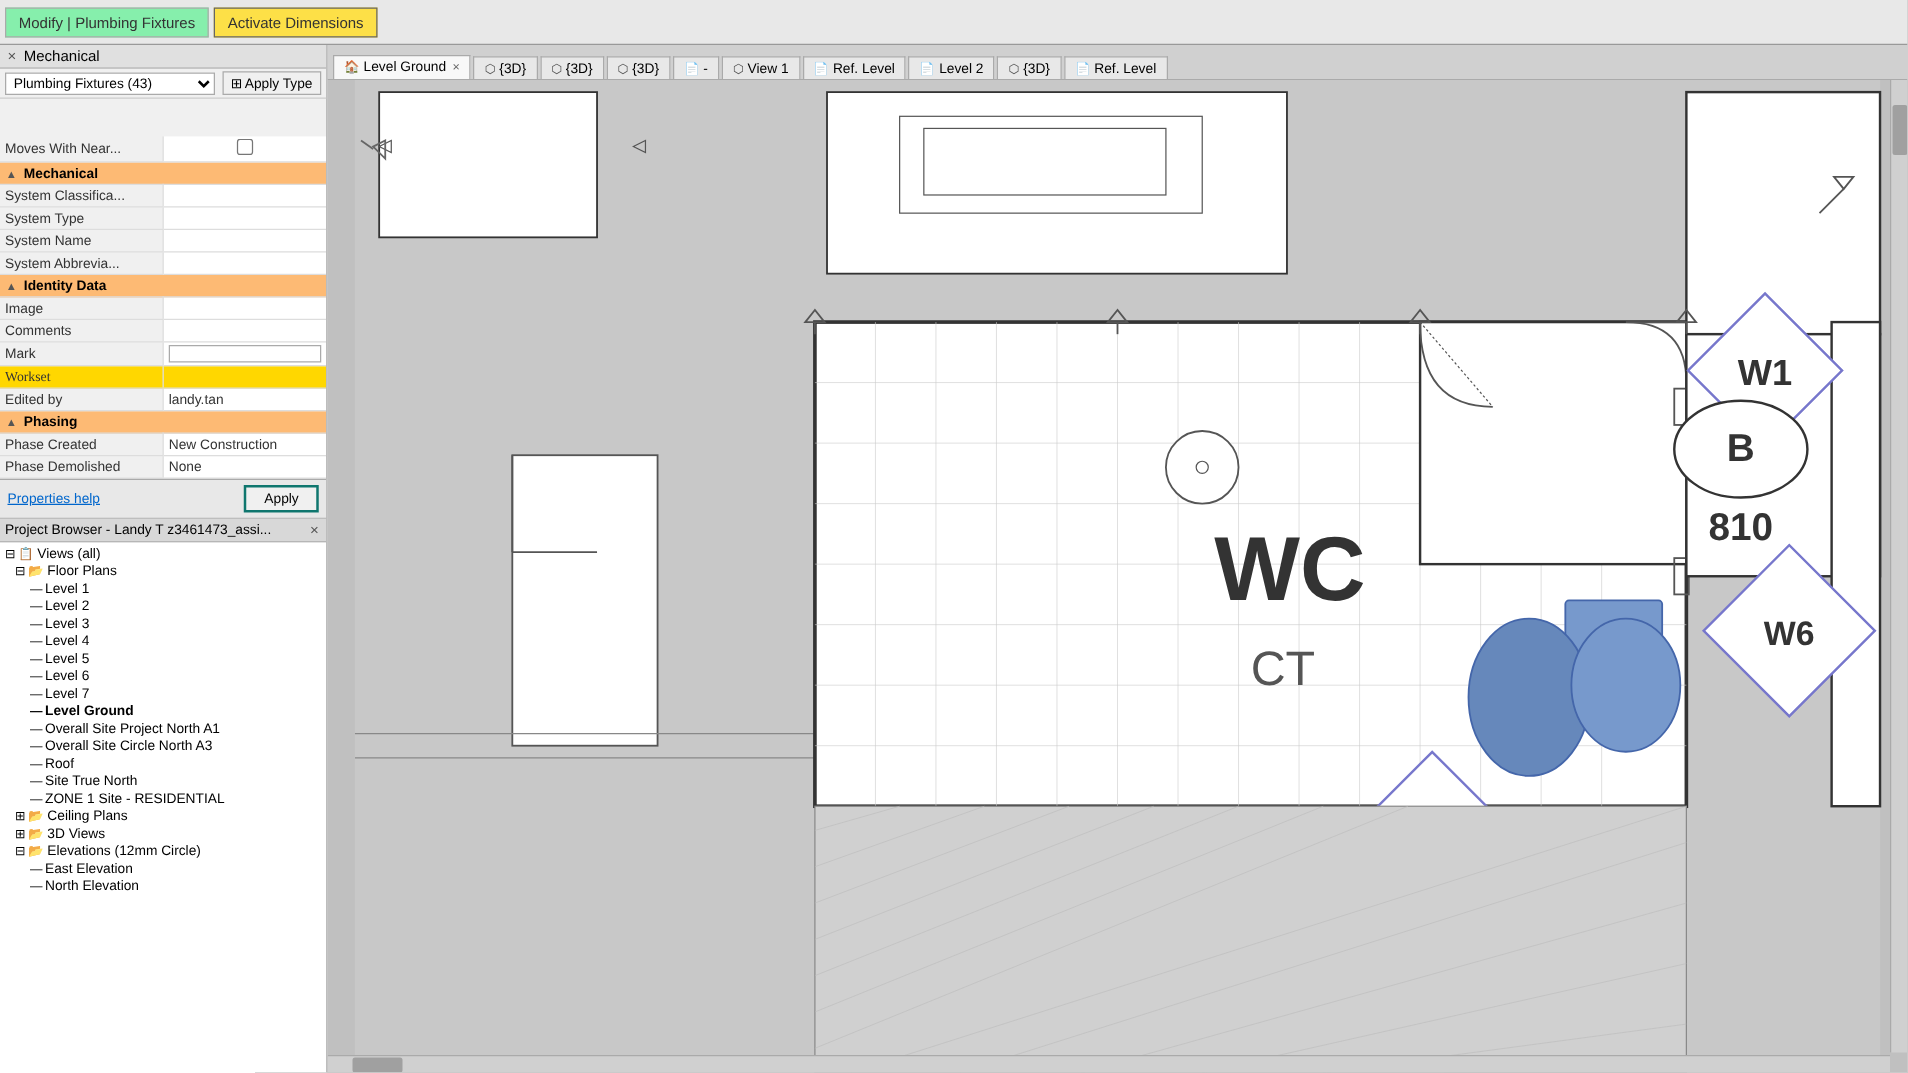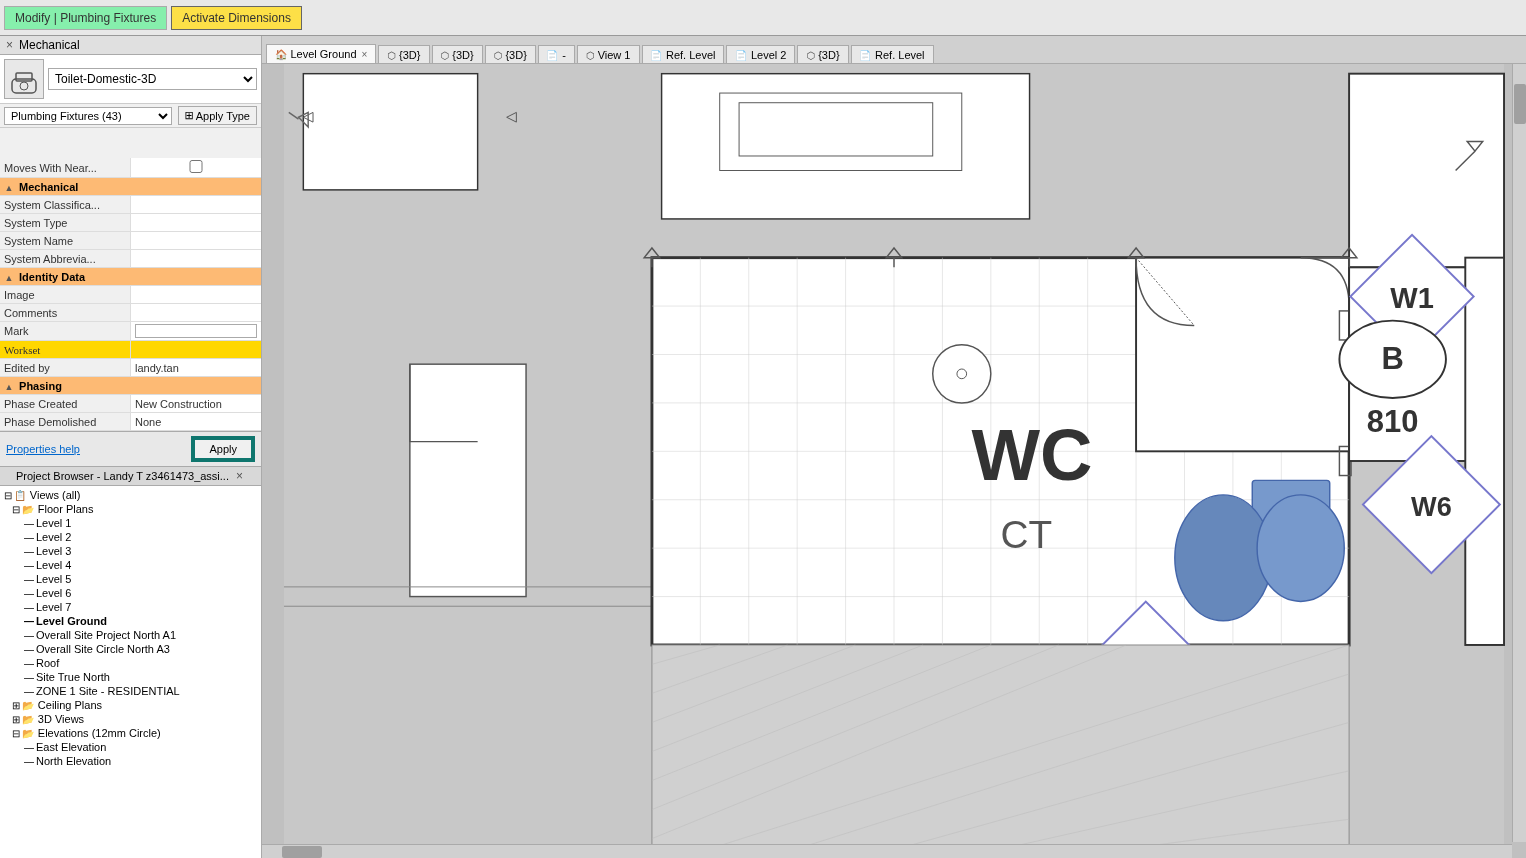--- a/index.html
+++ b/index.html
@@ -167,39 +167,39 @@
     }
     .props-help-link {
       color: #0066cc;
       text-decoration: underline;
       cursor: pointer;
       font-size: 11px;
     }
     .apply-btn {
       padding: 3px 14px;
       background: #f0f0f0;
-      border: 4px solid #0f766e;
+      border: 2px solid #0f766e;
       cursor: pointer;
       font-size: 11px;
     }
 
     
     #project-browser {
       flex: 1;
       overflow: hidden;
       display: flex;
       flex-direction: column;
     }
     .browser-header {
       display: flex;
       align-items: center;
       justify-content: space-between;
       background: #d8d8d8;
       border-bottom: 1px solid #aaa;
-      padding: 2px 16px;
+      padding: 2px 4px;
       font-size: 11px;
     }
     .browser-tree {
       flex: 1;
       overflow-y: auto;
       background: #fff;
       padding: 2px 0;
     }
     .tree-item {
       display: flex;
@@ -341,33 +341,20 @@
 
     <div id="properties-panel">
 
       <div class="panel-header">
         <div class="panel-header-left">
           <button class="panel-close-btn">×</button>
           <span>Mechanical</span>
         </div>
       </div>
 
-      <div class="component-selector">
-        <div class="component-icon">
-
-          <svg width="36" height="36" viewBox="0 0 36 36">
-            <rect x="6" y="18" width="24" height="14" rx="4" fill="none" stroke="#555" stroke-width="1.5"></rect>
-            <rect x="10" y="12" width="16" height="8" rx="1" fill="none" stroke="#555" stroke-width="1.5"></rect>
-            <circle cx="18" cy="25" r="4" fill="none" stroke="#555" stroke-width="1"></circle>
-          </svg>
-        </div>
-        <select class="component-dropdown">
-          <option>Toilet-Domestic-3D</option>
-        </select>
-      </div>
 
       <div class="filter-row">
         <select class="filter-dropdown">
           <option>Plumbing Fixtures (43)</option>
         </select>
         <button class="edit-type-btn">
           <span>⊞</span>
           <span>Apply Type</span>
         </button>
       </div>

